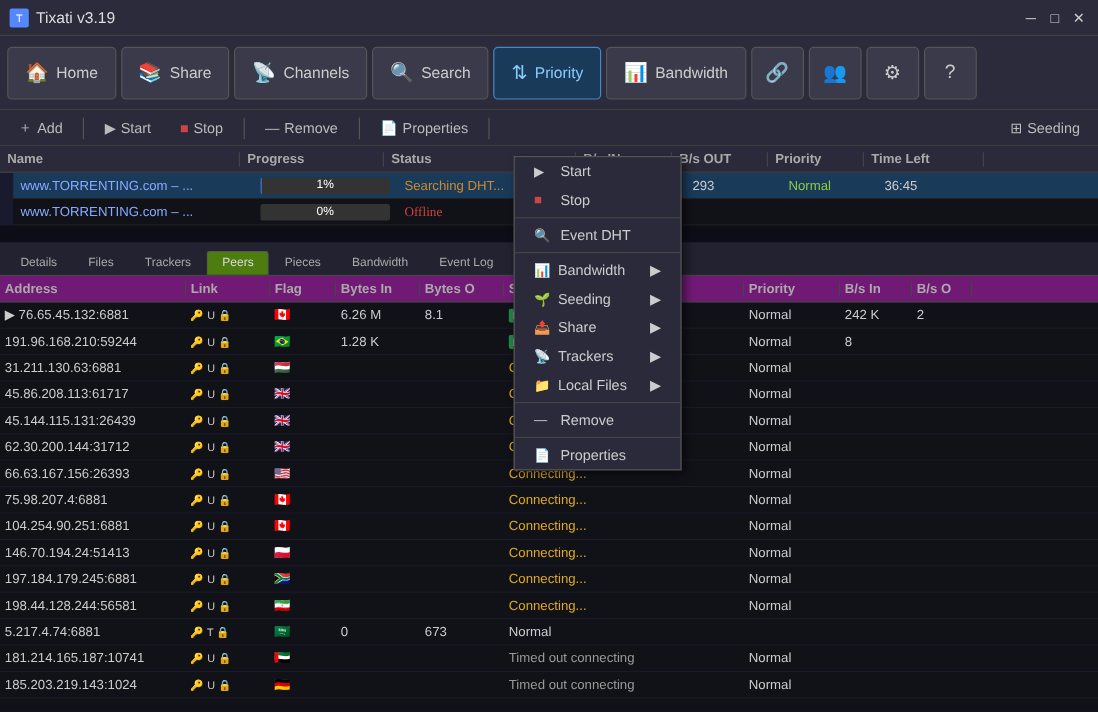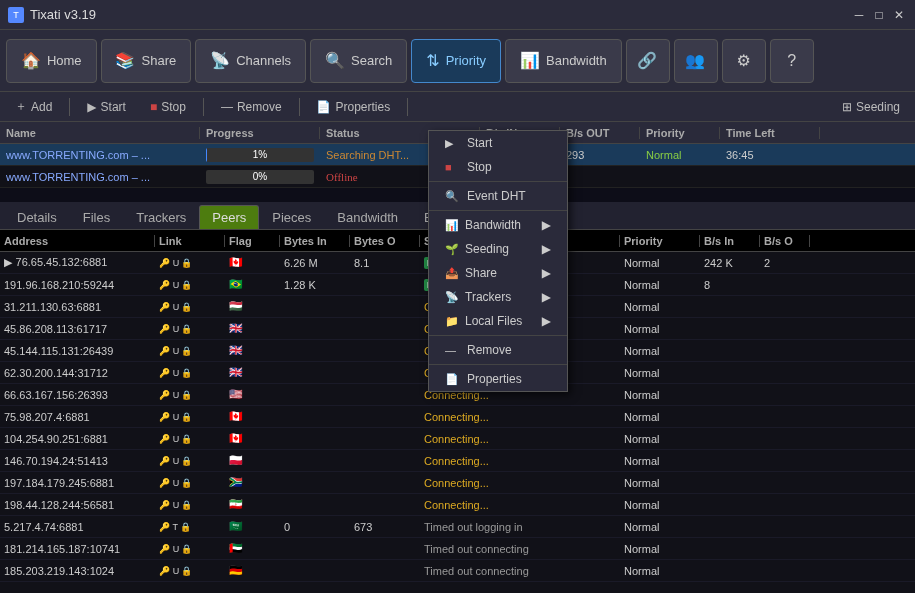--- a/index.html
+++ b/index.html
@@ -17,40 +17,40 @@
     .nav-btn { background: #3a3a4a; border: 1px solid #555; border-radius: 4px; padding: 6px 14px; color: #ccc; cursor: pointer; display: flex; align-items: center; gap: 6px; font-size: 13px; height: 44px; min-width: 80px; justify-content: center; }
     .nav-btn.active { background: #1a3a5a; border-color: #4488cc; color: #88ccff; }
     .nav-btn .btn-icon { font-size: 16px; }
     
     
     #toolbar { background: #2a2a3a; height: 30px; display: flex; align-items: center; padding: 0 4px; gap: 2px; border-bottom: 1px solid #444; }
     .tool-btn { background: transparent; border: 1px solid transparent; border-radius: 3px; padding: 2px 10px; color: #bbb; cursor: pointer; font-size: 12px; height: 22px; display: flex; align-items: center; gap: 4px; }
     .tool-sep { width: 1px; height: 18px; background: #555; margin: 0 4px; }
     .tl-header { display: grid; grid-template-columns: 200px 120px 160px 80px 80px 80px 100px; background: #2a2a3a; height: 22px; align-items: center; border-bottom: 1px solid #444; }
     .tl-header span { padding: 0 6px; color: #aaa; font-size: 11px; font-weight: bold; border-right: 1px solid #444; }
-    .tl-row { display: grid; grid-template-columns: 200px 120px 160px 80px 80px 80px 100px; height: 22px; align-items: center; border-bottom: 1px solid #222; cursor: pointer; }
+    .tl-row { display: grid; grid-template-columns: 200px 120px 160px 80px 80px 80px 100px; height: 22px; align-items: center; border-bottom: 1px solid #222; cursor: pointer; margin-left: 11px; }
     .tl-row.selected { background: #1a3a5a; }
     .tl-row .cell { padding: 0 6px; overflow: hidden; text-overflow: ellipsis; white-space: nowrap; font-size: 11px; }
     .tl-row .name-cell { color: #88aaff; }
     .tl-row .progress-cell { position: relative; }
     .progress-bar-bg { background: #333; height: 14px; border-radius: 2px; position: relative; overflow: hidden; }
     .progress-bar-fill { height: 100%; background: #4488ff; position: absolute; top: 0; left: 0; }
     .progress-text { position: absolute; top: 0; left: 0; right: 0; bottom: 0; display: flex; align-items: center; justify-content: center; font-size: 10px; color: #fff; }
     .status-searching { color: #cc8833; }
     .status-offline { color: #cc4444; font-family: Liberation Serif, serif; }
     .status-normal { color: #88cc44; }
     
     
     #peer-tabs { background: #222230; height: 28px; display: flex; align-items: flex-end; border-bottom: 1px solid #444; padding: 0 4px; }
-    .peer-tab { padding: 4px 12px; font-size: 13px; cursor: pointer; color: #aaa; border: 1px solid transparent; border-bottom: none; border-radius: 3px 3px 0 0; }
+    .peer-tab { padding: 4px 12px; font-size: 10px; cursor: pointer; color: #aaa; border: 1px solid transparent; border-bottom: none; border-radius: 3px 3px 0 0; }
     .peer-tab.active { background: #4d7c0f; border-color: #555; color: #ddd; }
     
     
     #peer-section { flex: 1; background: #111118; overflow: hidden; }
-    .peer-header { display: grid; grid-template-columns: 155px 70px 55px 70px 70px 200px 80px 60px 50px; background: #000000; height: 22px; align-items: center; border-bottom: 1px solid #444; }
+    .peer-header { display: grid; grid-template-columns: 155px 70px 55px 70px 70px 200px 80px 60px 50px; background: #701a75; height: 22px; align-items: center; border-bottom: 1px solid #444; }
     .peer-header span { padding: 0 4px; color: #aaa; font-size: 11px; font-weight: bold; border-right: 1px solid #444; cursor: pointer; }
     .peer-row { display: grid; grid-template-columns: 155px 70px 55px 70px 70px 200px 80px 60px 50px; height: 22px; align-items: center; border-bottom: 1px solid #1a1a28; }
     .peer-row .pcell { padding: 0 4px; overflow: hidden; text-overflow: ellipsis; white-space: nowrap; font-size: 11px; }
     
     
     .badge { display: inline-block; padding: 1px 3px; border-radius: 2px; font-size: 9px; font-weight: bold; color: white; margin-right: 1px; }
     .badge-in { background: #228844; }
     .badge-li { background: #228844; }
     .badge-rc { background: #226688; }
     .badge-out { background: #cc4422; }
@@ -373,21 +373,20 @@
         <div class="pcell">Normal</div>
         <div class="pcell"></div>
         <div class="pcell"></div>
       </div>
       <div class="peer-row">
         <div class="pcell">5.217.4.74:6881</div>
         <div class="pcell" style="font-size:9px;">🔑 T 🔒</div>
         <div class="pcell">🇸🇦</div>
         <div class="pcell">0</div>
         <div class="pcell">673</div>
-        <div class="pcell" style="color:#999;">Timed out logging in</div>
         <div class="pcell">Normal</div>
         <div class="pcell"></div>
         <div class="pcell"></div>
       </div>
       <div class="peer-row">
         <div class="pcell">181.214.165.187:10741</div>
         <div class="pcell" style="font-size:9px;">🔑 U 🔒</div>
         <div class="pcell">🇦🇪</div>
         <div class="pcell"></div>
         <div class="pcell"></div>

